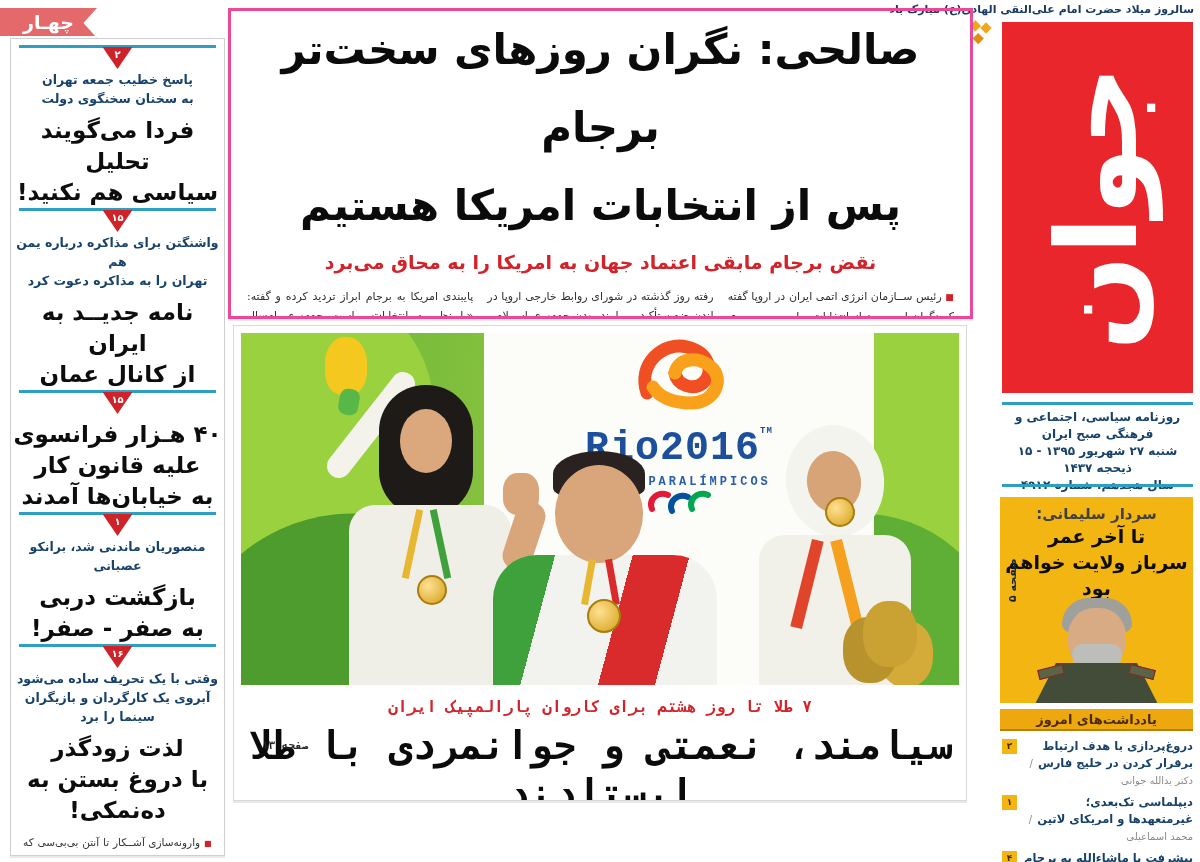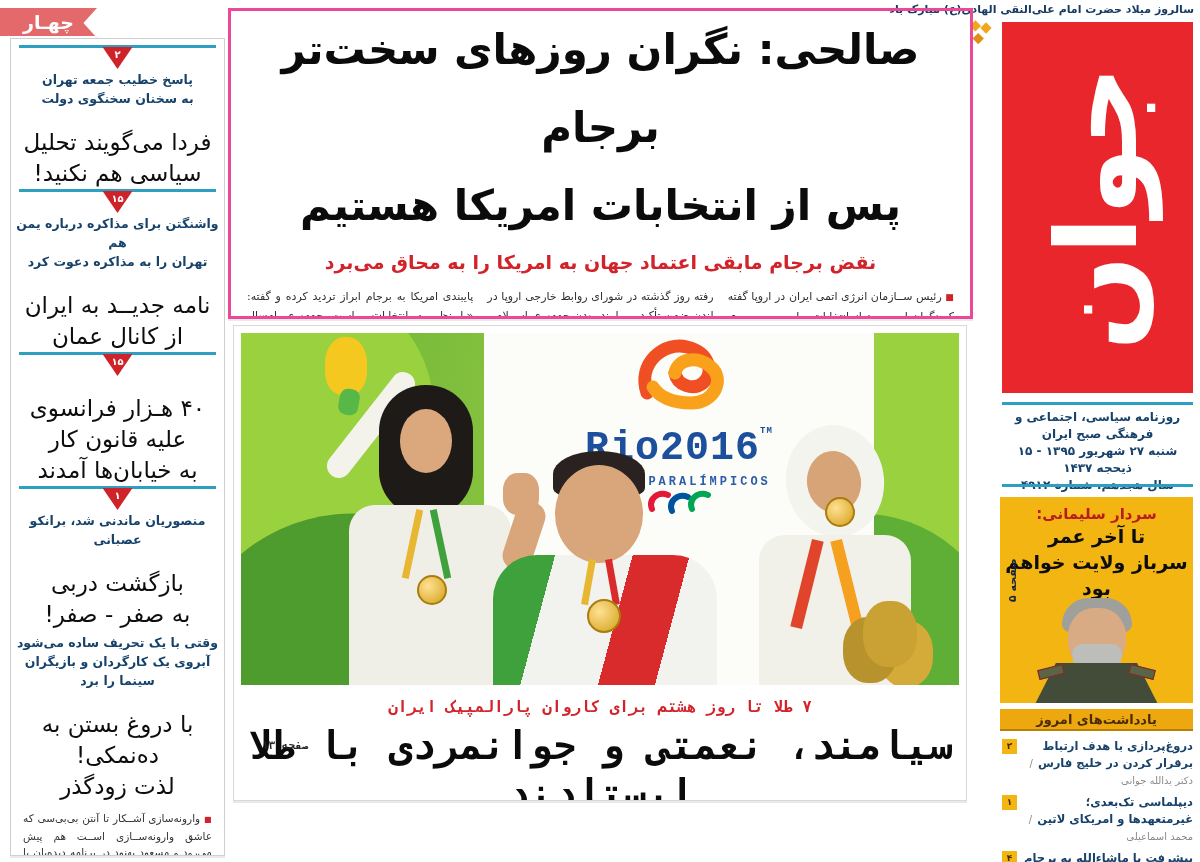--- a/index.html
+++ b/index.html
@@ -14,21 +14,21 @@
     transform:rotate(45deg); box-shadow:-9px 6px 0 #f2a71b, 2px 13px 0 #e08f12; }
   .logo-box { position:absolute; top:22px; right:7px; width:191px; height:371px; background:#e8262b;
     display:flex; align-items:center; justify-content:center; overflow:hidden; }
   .logo-text { color:#fff; font-weight:bold; font-size:112px; transform:rotate(-90deg); white-space:nowrap; line-height:1; }
   .rule { position:absolute; right:7px; width:191px; height:3px; background:#2e9fc0; }
   .rule1 { top:402px; } .rule2 { top:484px; }
   .info-block { position:absolute; top:409px; right:7px; width:191px; text-align:center;
     color:#16426b; font-weight:bold; font-size:12px; line-height:17px; }
   .sol-box { position:absolute; top:497px; right:7px; width:193px; height:206px; background:#f2b512;
     overflow:hidden; text-align:center; }
-  .sol-kicker { margin-top:8px; font-size:15px; font-weight:bold; color:#b91c1c; }
+  .sol-kicker { margin-top:8px; font-size:15px; font-weight:bold; color:#404040; }
   .sol-head { font-size:19px; font-weight:bold; color:#0d0d0d; line-height:26px; }
   .sol-pageref { position:absolute; left:6px; top:105px; font-size:11px; font-weight:bold; color:#14243c;
     transform:rotate(-90deg); transform-origin:left top; white-space:nowrap; }
   .sol-fig { position:absolute; bottom:0; left:24px; width:145px; height:105px; }
   .sol-hair { position:absolute; top:0; left:38px; width:70px; height:34px; background:#9f9f9c; border-radius:34px 34px 10px 10px; }
   .sol-face { position:absolute; top:10px; left:44px; width:58px; height:62px; background:#d9ab84; border-radius:45%; }
   .sol-beard { position:absolute; top:46px; left:48px; width:50px; height:30px; background:#bdbdb9; border-radius:10px 10px 20px 20px; }
   .sol-uniform { position:absolute; bottom:0; left:0; width:145px; height:40px; background:#434c38;
     clip-path:polygon(8% 100%, 22% 0, 78% 0, 92% 100%); }
   .sol-ep1,.sol-ep2 { position:absolute; bottom:26px; width:26px; height:10px; background:#5a6547; border:1px solid #8c2121; }
@@ -106,21 +106,21 @@
   .ribbon { position:absolute; top:8px; left:0; width:97px; height:30px; background:#e4696b;
     clip-path:polygon(0 0,100% 0,86% 50%,100% 100%,0 100%); color:#fff; font-weight:bold; font-size:19px;
     text-align:center; line-height:28px; z-index:3; border-bottom:2px solid #fff; }
   .sidebar { position:absolute; top:38px; left:10px; width:215px; height:818px;
     border:1px solid #cfcfcf; box-shadow:0 2px 0 #e9e9e9; overflow:hidden; text-align:center; }
   .sb-divider { position:relative; margin:0 8px; border-top:3px solid #2e9fc0; height:22px; }
   .sb-divider:first-child { margin-top:6px; }
   .sb-tri { position:absolute; left:50%; top:-1px; transform:translateX(-50%); width:30px; height:22px;
     background:#cf232a; clip-path:polygon(0 0,100% 0,50% 100%); color:#fff; font-size:10px; font-weight:bold; line-height:16px; }
   .sb-kicker { font-size:12.5px; font-weight:bold; color:#16426b; line-height:19px; margin-top:3px; }
-  .sb-head { font-size:23px; font-weight:normal; color:#0d0d0d; line-height:31px; margin-top:19px; }
+  .sb-head { font-size:23px; font-weight:bold; color:#0d0d0d; line-height:31px; margin-top:7px; }
   .sb-note { text-align:justify; direction:rtl; margin:8px 12px 0 12px; font-size:10.5px; line-height:16px; color:#333; }
   .sb-note .lead-bullet { font-size:8px; }
 </style>
 </head>
 <body>
 
 <div class="page">
 
   <div class="top-banner">سالروز میلاد حضرت امام علی‌النقی الهادی(ع) مبارک باد</div>
   <div class="ornament"></div>
@@ -282,27 +282,30 @@
         <div class="sb-tri">۱</div>
       </div>
     <div class="sb-kicker">
       <div>منصوریان ماندنی شد، برانکو عصبانی</div>
     </div>
     <div class="sb-head">
       <div>بازگشت دربی</div>
       <div>به صفر - صفر!</div>
     </div>
 
+    <div class="sb-divider">
+        <div class="sb-tri">۱۶</div>
+      </div>
     <div class="sb-kicker">
       <div>وقتی با یک تحریف ساده می‌شود</div>
       <div>آبروی یک کارگردان و بازیگران سینما را برد</div>
     </div>
     <div class="sb-head">
+      <div>لذت زودگذر</div>
       <div>با دروغ بستن به ده‌نمکی!</div>
-      <div>لذت زودگذر</div>
     </div>
 
     <div class="sb-note">
       <span class="lead-bullet">■</span>
       <span>وارونه‌سازی آشــکار تا آنتن بی‌بی‌سی که عاشق وارونه‌ســازی اســت هم پیش می‌رود و مسعود بهنود در برنامه دیده‌بان با خواندن نقد یکی از روزنامه‌های زنجیره‌ای در این باره به تمسخر ده‌نمکی و حرف‌های او می‌پردازد و با مجری که هم‌مطالعه‌اش با هم قاه‌قاه می‌خندند!</span>
     </div>
 
   </div>
 
 </div>

